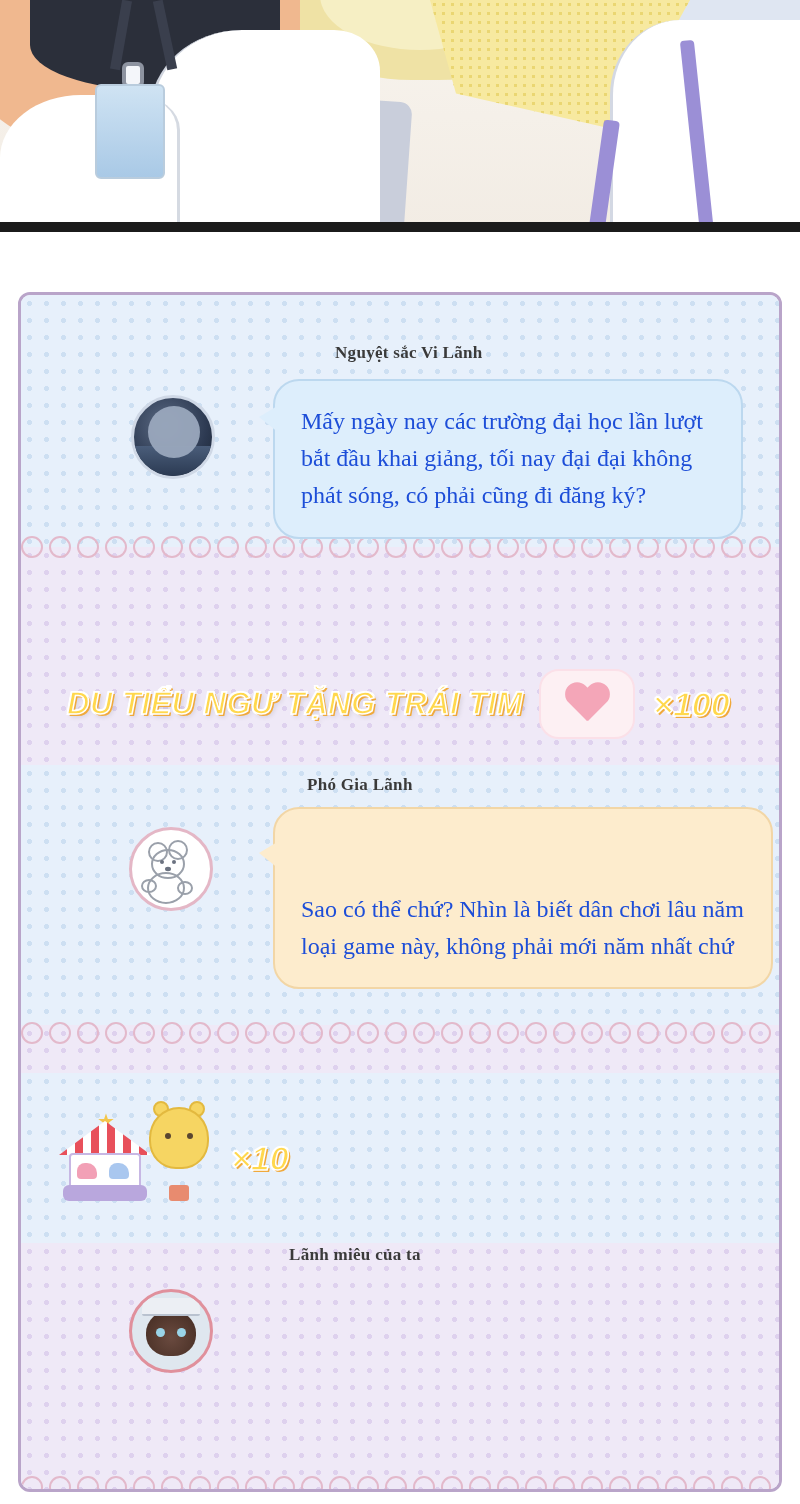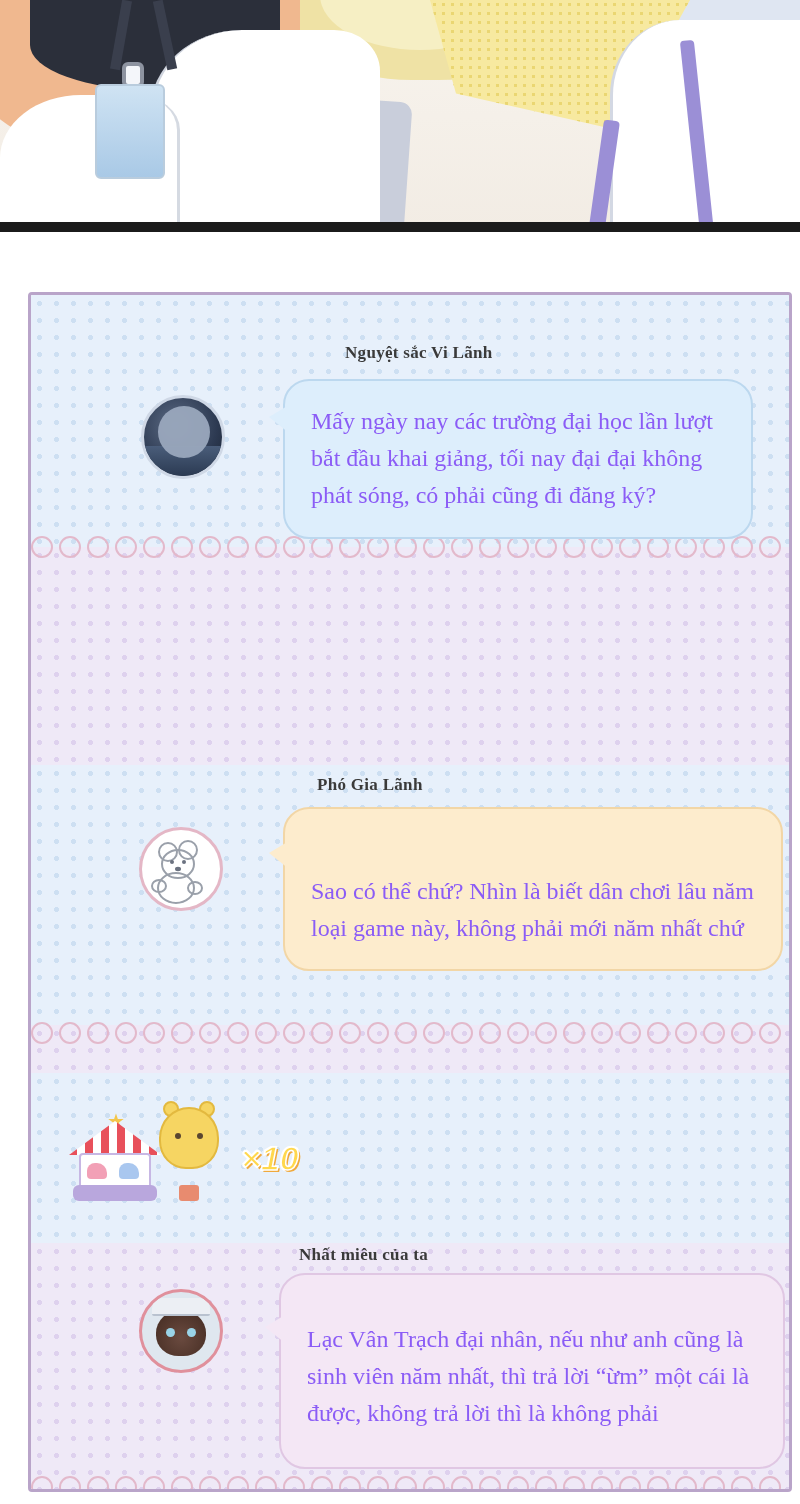--- a/index.html
+++ b/index.html
@@ -124,25 +124,25 @@
     background: #f3b98f; border-radius: 40% 30% 0 0;
   }
   .art-border-bottom {
     position: absolute; left: 0; bottom: 0; width: 800px; height: 10px;
     background: #1b1b1b;
   }
 
   
   .chat-wrap {
     position: relative;
-    margin: 60px 18px 0 28px;
+    margin: 60px 18px 0 18px;
     width: 764px;
     height: 1200px;
     border: 3px solid #b9a4c9;
-    border-radius: 4px;
+    border-radius: 12px;
     overflow: hidden;
     background: #eef4fb;
   }
   .stripe {
     position: absolute; left: 0; width: 100%;
   }
   .stripe-blue {
     background: #e7f0fb;
     background-image: radial-gradient(#cddff2 2.6px, transparent 2.7px);
     background-size: 17px 17px;
@@ -213,21 +213,21 @@
   .avatar-cat .eye.l { left: 24px; }
   .avatar-cat .eye.r { left: 45px; }
 
   .bubble {
     position: relative;
     border-radius: 26px;
     padding: 22px 26px;
     font-family: "Liberation Serif", serif;
     font-size: 24px;
     line-height: 1.55;
-    color: #8b5cf6;
+    color: #1d4ed8;
   }
   .bubble-blue { background: #ddeefc; border: 2px solid #bcd8ef; }
   .bubble-cream { background: #fdeccd; border: 2px solid #f2d6a6; }
   .bubble-lilac { background: #f4e7f5; border: 2px solid #e0c7e3; }
   .bubble .tail {
     position: absolute; left: -16px; top: 24px;
     width: 0; height: 0;
     border-top: 12px solid transparent;
     border-bottom: 16px solid transparent;
     border-right: 20px solid #ddeefc;
@@ -467,41 +467,48 @@
         <div class="moon-ball"></div>
       </div>
     </div>
     <div class="msg" style="left:252px; top:84px; width:470px;">
       <div class="bubble bubble-blue">
         <span class="tail"></span>
         <span>Mấy ngày nay các trường đại học lần lượt bắt đầu khai giảng, tối nay đại đại không phát sóng, có phải cũng đi đăng ký?</span>
       </div>
     </div>
 
+    <div class="gift-row" style="left:46px; top:374px;">
+      <div class="gift-text">DU TIỂU NGƯ TẶNG TRÁI TIM</div>
+      <div class="gift-icon-heart">
+        <div class="heart-shape"></div>
+      </div>
+      <div class="gift-count">×100</div>
+    </div>
 
     <div class="msg" style="left:286px; top:480px;">
       <div class="msg-name">Phó Gia Lãnh</div>
     </div>
     <div class="msg" style="left:108px; top:532px;">
       <div class="avatar avatar-bear">
         <svg width="78" height="78" viewBox="0 0 78 78">
           <circle cx="26" cy="22" r="9" fill="none" stroke="#9aa0aa" stroke-width="2"></circle>
           <circle cx="46" cy="20" r="9" fill="none" stroke="#9aa0aa" stroke-width="2"></circle>
           <ellipse cx="36" cy="34" rx="16" ry="14" fill="none" stroke="#9aa0aa" stroke-width="2"></ellipse>
           <circle cx="30" cy="32" r="2" fill="#6b7280"></circle>
           <circle cx="42" cy="32" r="2" fill="#6b7280"></circle>
           <ellipse cx="36" cy="39" rx="3" ry="2.2" fill="#6b7280"></ellipse>
           <ellipse cx="34" cy="58" rx="18" ry="15" fill="none" stroke="#9aa0aa" stroke-width="2"></ellipse>
           <ellipse cx="17" cy="56" rx="7" ry="6" fill="none" stroke="#9aa0aa" stroke-width="2"></ellipse>
           <ellipse cx="53" cy="58" rx="7" ry="6" fill="none" stroke="#9aa0aa" stroke-width="2"></ellipse>
         </svg>
       </div>
     </div>
     <div class="msg" style="left:252px; top:512px; width:500px;">
-      <div class="bubble bubble-cream" style="padding-top:64px;">
+      <div class="bubble bubble-cream" style="padding-top:82px;">
         <span class="tail" style="top:32px;"></span>
         <span>Sao có thể chứ? Nhìn là biết dân chơi lâu năm loại game này, không phải mới năm nhất chứ</span>
       </div>
     </div>
 
     <div class="gift-row" style="left:22px; top:808px;">
       <div class="gift-icon-park">
         <div class="carousel">
           <div class="carousel-star">★</div>
           <div class="carousel-roof"></div>
@@ -516,31 +523,25 @@
           <div class="balloon-ball"></div>
           <div class="balloon-eye l"></div>
           <div class="balloon-eye r"></div>
           <div class="balloon-basket"></div>
         </div>
       </div>
       <div class="gift-count">×10</div>
     </div>
 
     <div class="msg" style="left:268px; top:950px;">
-      <div class="msg-name">Nhất miêu của ta</div>
+      <div class="msg-name">Lãnh miêu của ta</div>
     </div>
     <div class="msg" style="left:108px; top:994px;">
       <div class="avatar avatar-cat">
         <div class="cat-face"></div>
         <div class="cat-hat"></div>
         <div class="eye l"></div>
         <div class="eye r"></div>
       </div>
     </div>
-    <div class="msg" style="left:248px; top:978px; width:506px;">
-      <div class="bubble bubble-lilac" style="padding-top:46px; padding-bottom:34px;">
-        <span class="tail" style="top:40px;"></span>
-        <span>Lạc Vân Trạch đại nhân, nếu như anh cũng là sinh viên năm nhất, thì trả lời “ừm” một cái là được, không trả lời thì là không phải</span>
-      </div>
-    </div>
 
   </div>
 </div>
 
 </body></html>

